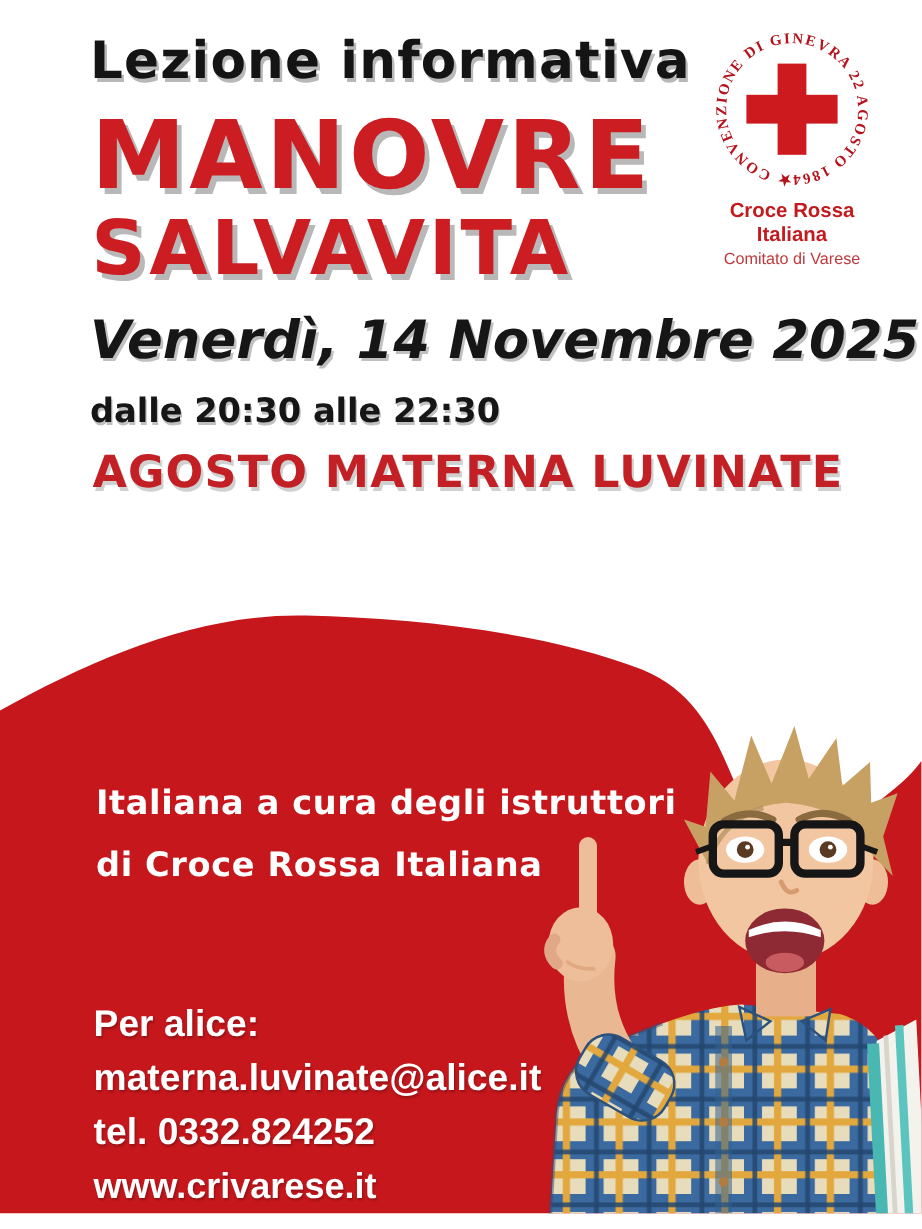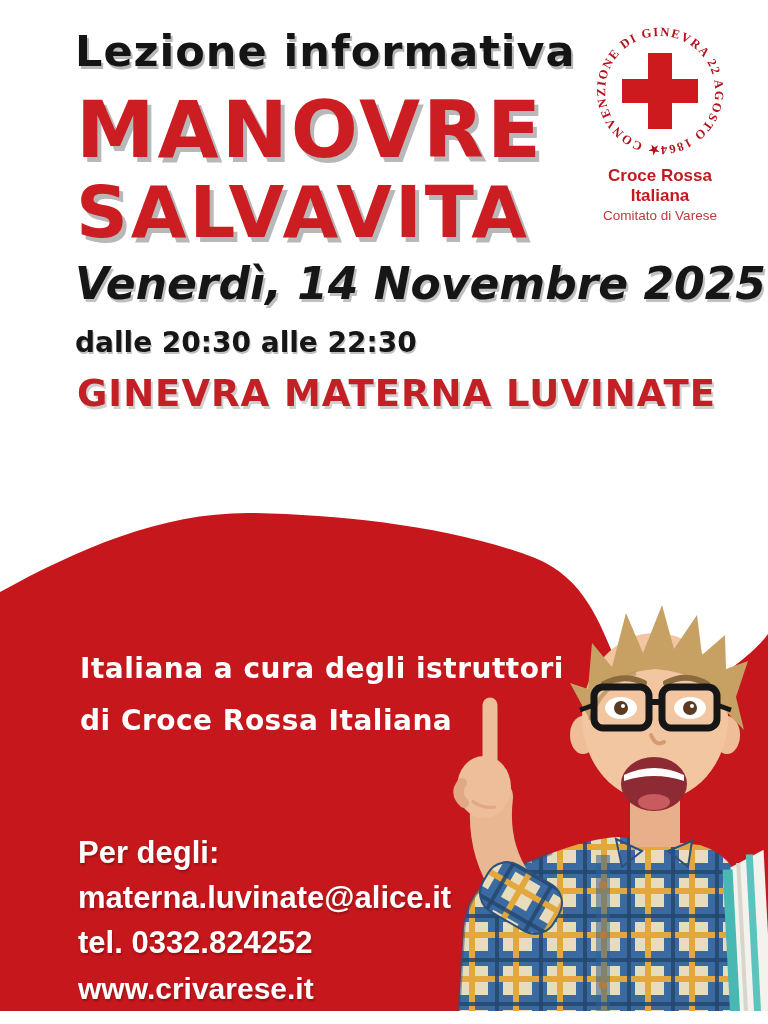--- a/index.html
+++ b/index.html
@@ -9,21 +9,21 @@
 
   .wave{position:absolute;left:0;top:0;width:768px;height:1024px;z-index:1;}
 
   .txt{position:absolute;z-index:3;white-space:nowrap;}
 
   .supertitle{left:75px;top:26px;font-size:43px;font-weight:700;color:#141414;
               letter-spacing:1px;text-shadow:2px 3px 0 rgba(125,125,125,.55);}
   .title{font-weight:900;color:#cc1e22;letter-spacing:3px;
          text-shadow:4px 5px 0 rgba(125,125,125,.55);}
   .title1{left:76px;top:84px;font-size:79px;}
-  .title2{left:76px;top:170px;font-size:72px;}
+  .title2{left:76px;top:170px;font-size:63px;}
   .date{left:75px;top:258px;font-size:44px;font-weight:700;color:#161616;
         text-shadow:2px 3px 0 rgba(130,130,130,.5);font-style:italic;}
   .time{left:75px;top:326px;font-size:28px;font-weight:700;color:#161616;
         text-shadow:1px 2px 0 rgba(130,130,130,.5);text-align:center;}
   .venue{left:77px;top:372px;font-size:37px;font-weight:800;color:#c32026;
          letter-spacing:1px;text-shadow:2px 3px 0 rgba(150,150,150,.45);}
   .address{left:76px;top:433px;font-size:27px;font-weight:700;color:#c32026;
            text-shadow:1px 2px 0 rgba(150,150,150,.4);}
 
   .note1{left:80px;top:652px;font-size:28px;font-weight:700;color:#ffffff;letter-spacing:.5px;}
@@ -77,27 +77,27 @@
         <rect x="70" y="31" width="24" height="76" fill="#cc1a1f"></rect>
         <rect x="44" y="57" width="76" height="24" fill="#cc1a1f"></rect>
       </g>
     </svg>
     <div class="orgname">Croce Rossa Italiana</div>
     <div class="committee">Comitato di Varese</div>
   </div>
 
   <div class="txt date">Venerdì, 14 Novembre 2025</div>
   <div class="txt time">dalle 20:30 alle 22:30</div>
-  <div class="txt venue">GINEVRA MATERNA LUVINATE</div>
+  <div class="txt venue">AGOSTO MATERNA LUVINATE</div>
 
   <div class="txt note1">Italiana a cura degli istruttori</div>
   <div class="txt note2">di Croce Rossa Italiana</div>
 
   <div class="info">
-    <div class="line">Per degli:</div>
+    <div class="line">Per alice:</div>
     <div class="line">materna.luvinate@alice.it</div>
     <div class="line">tel. 0332.824252</div>
   </div>
   <div class="txt website">www.crivarese.it</div>
 
   <svg class="boy" viewBox="0 0 368 469">
     <defs>
       <pattern id="plaid" width="44" height="44" patternUnits="userSpaceOnUse">
         <rect width="44" height="44" fill="#e7dcbb"></rect>
         <rect width="44" height="15" y="0" fill="#3b6aa0"></rect>

